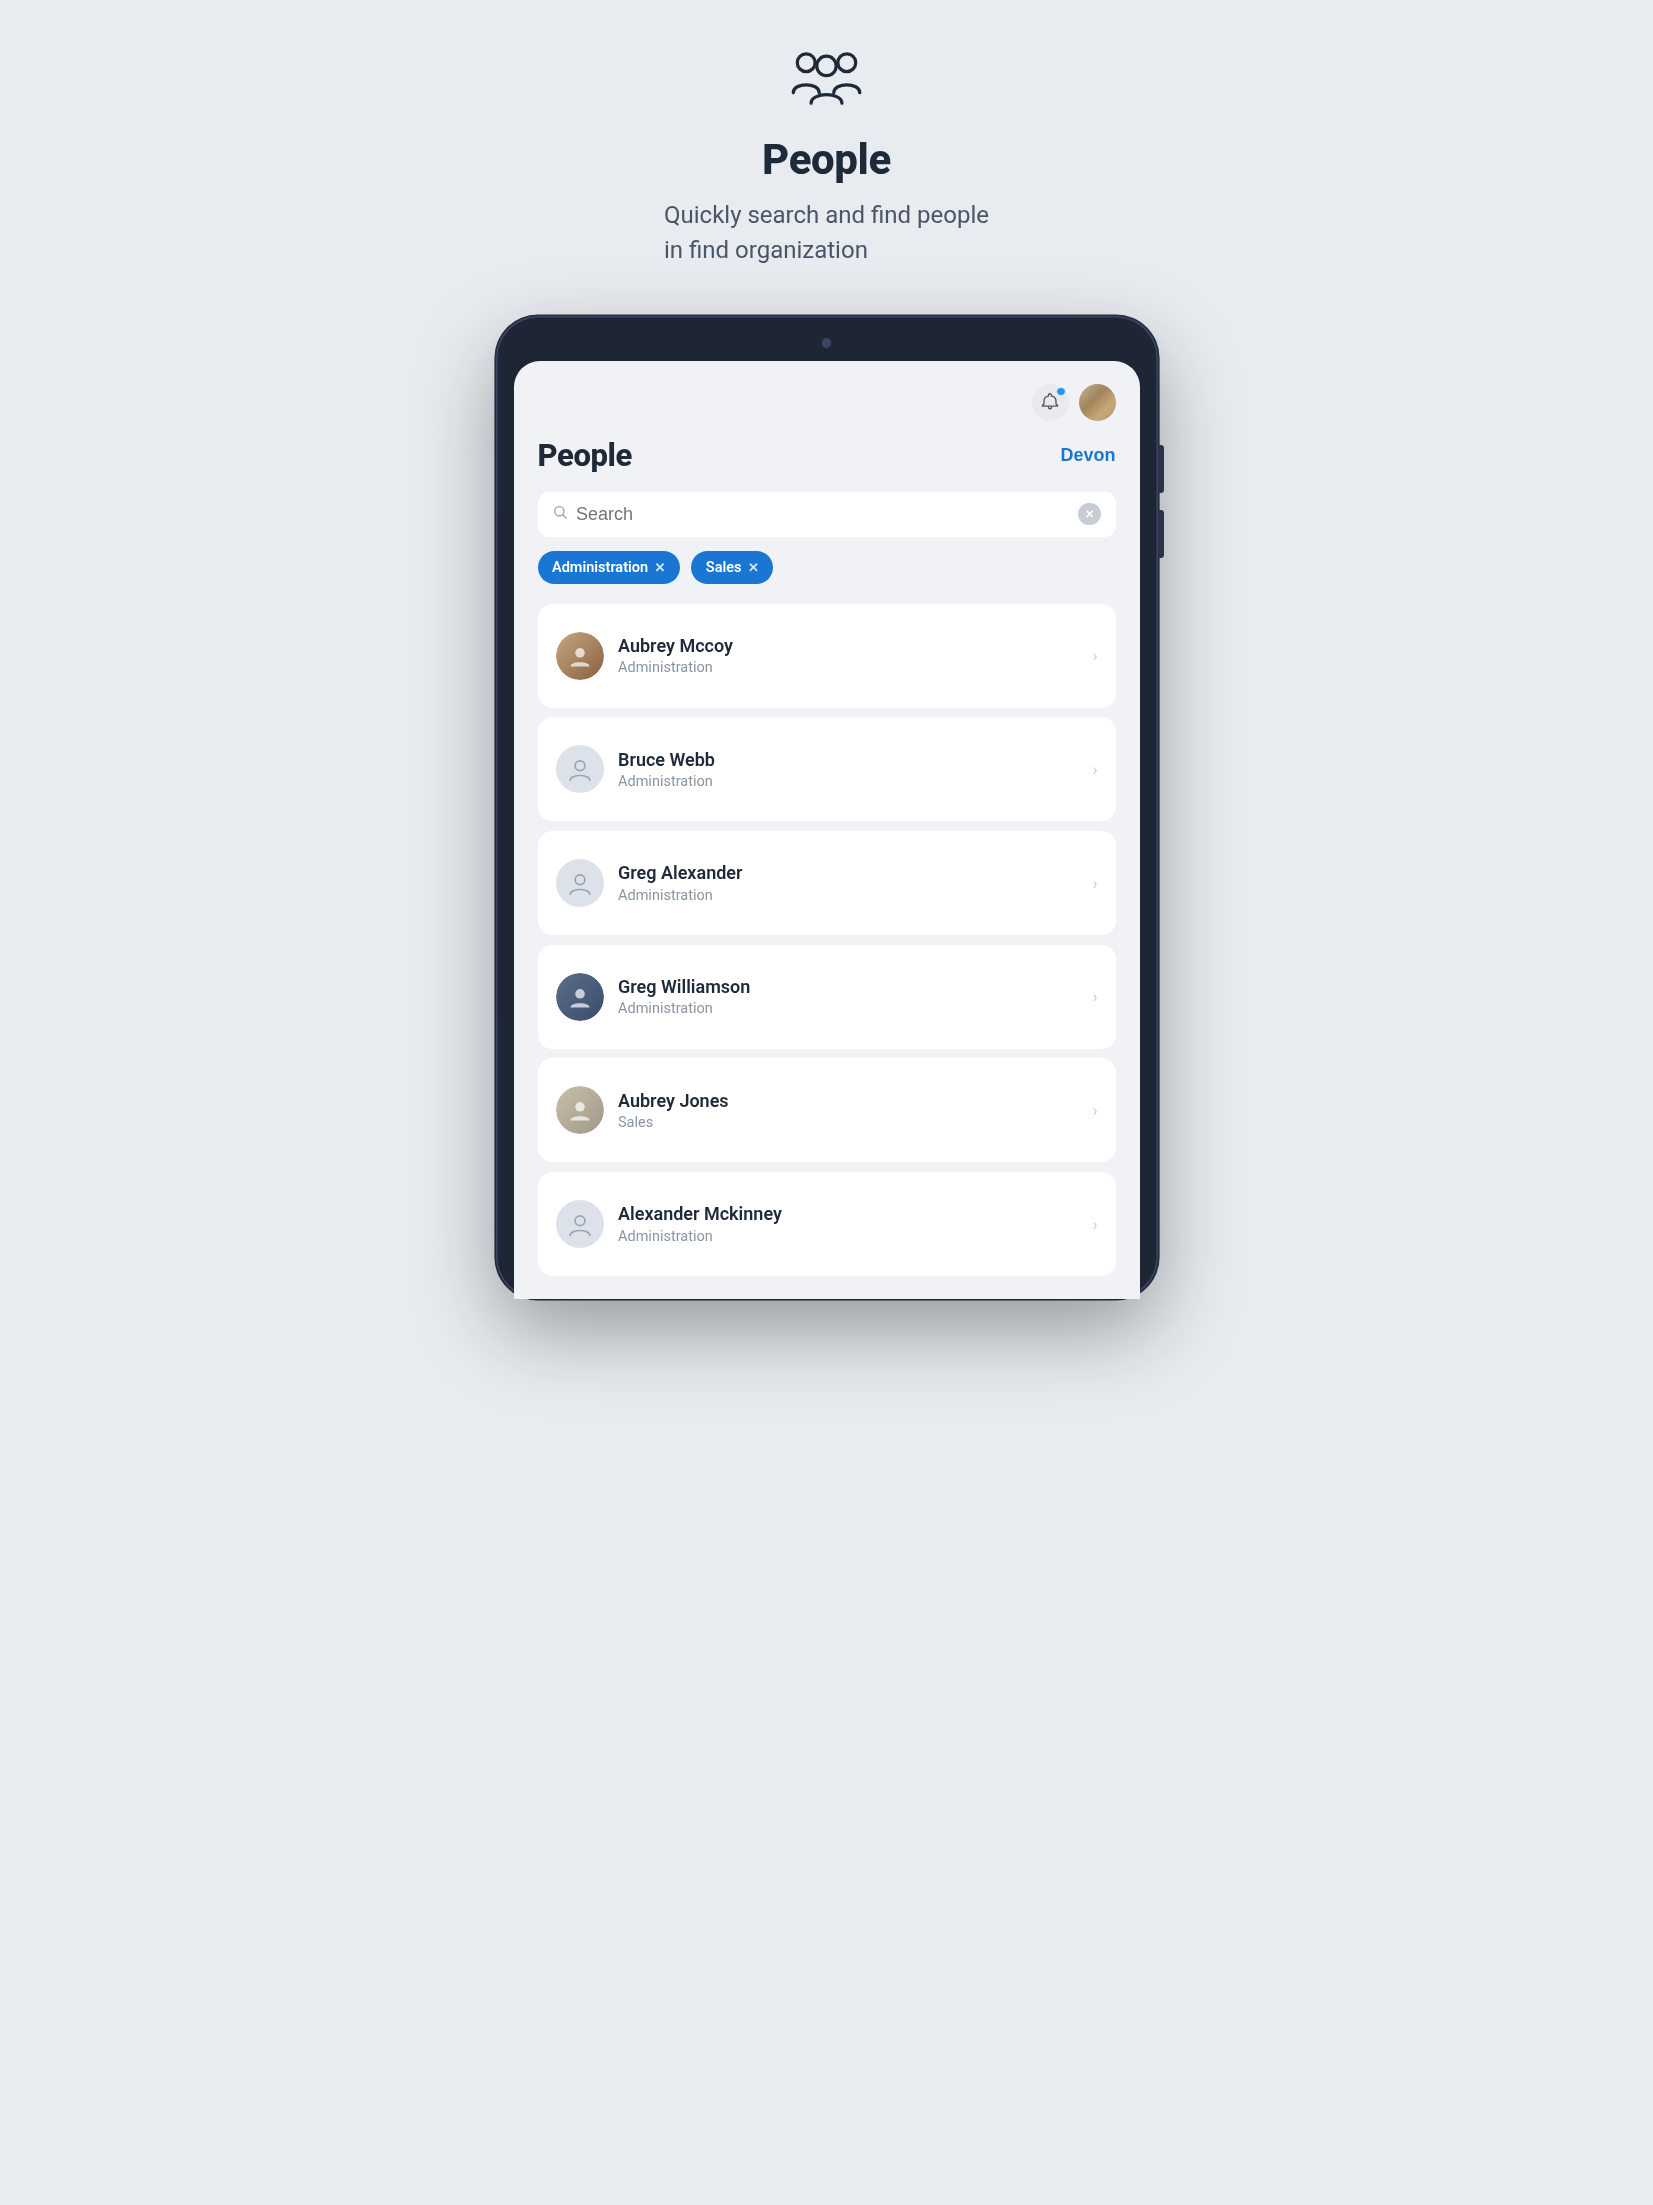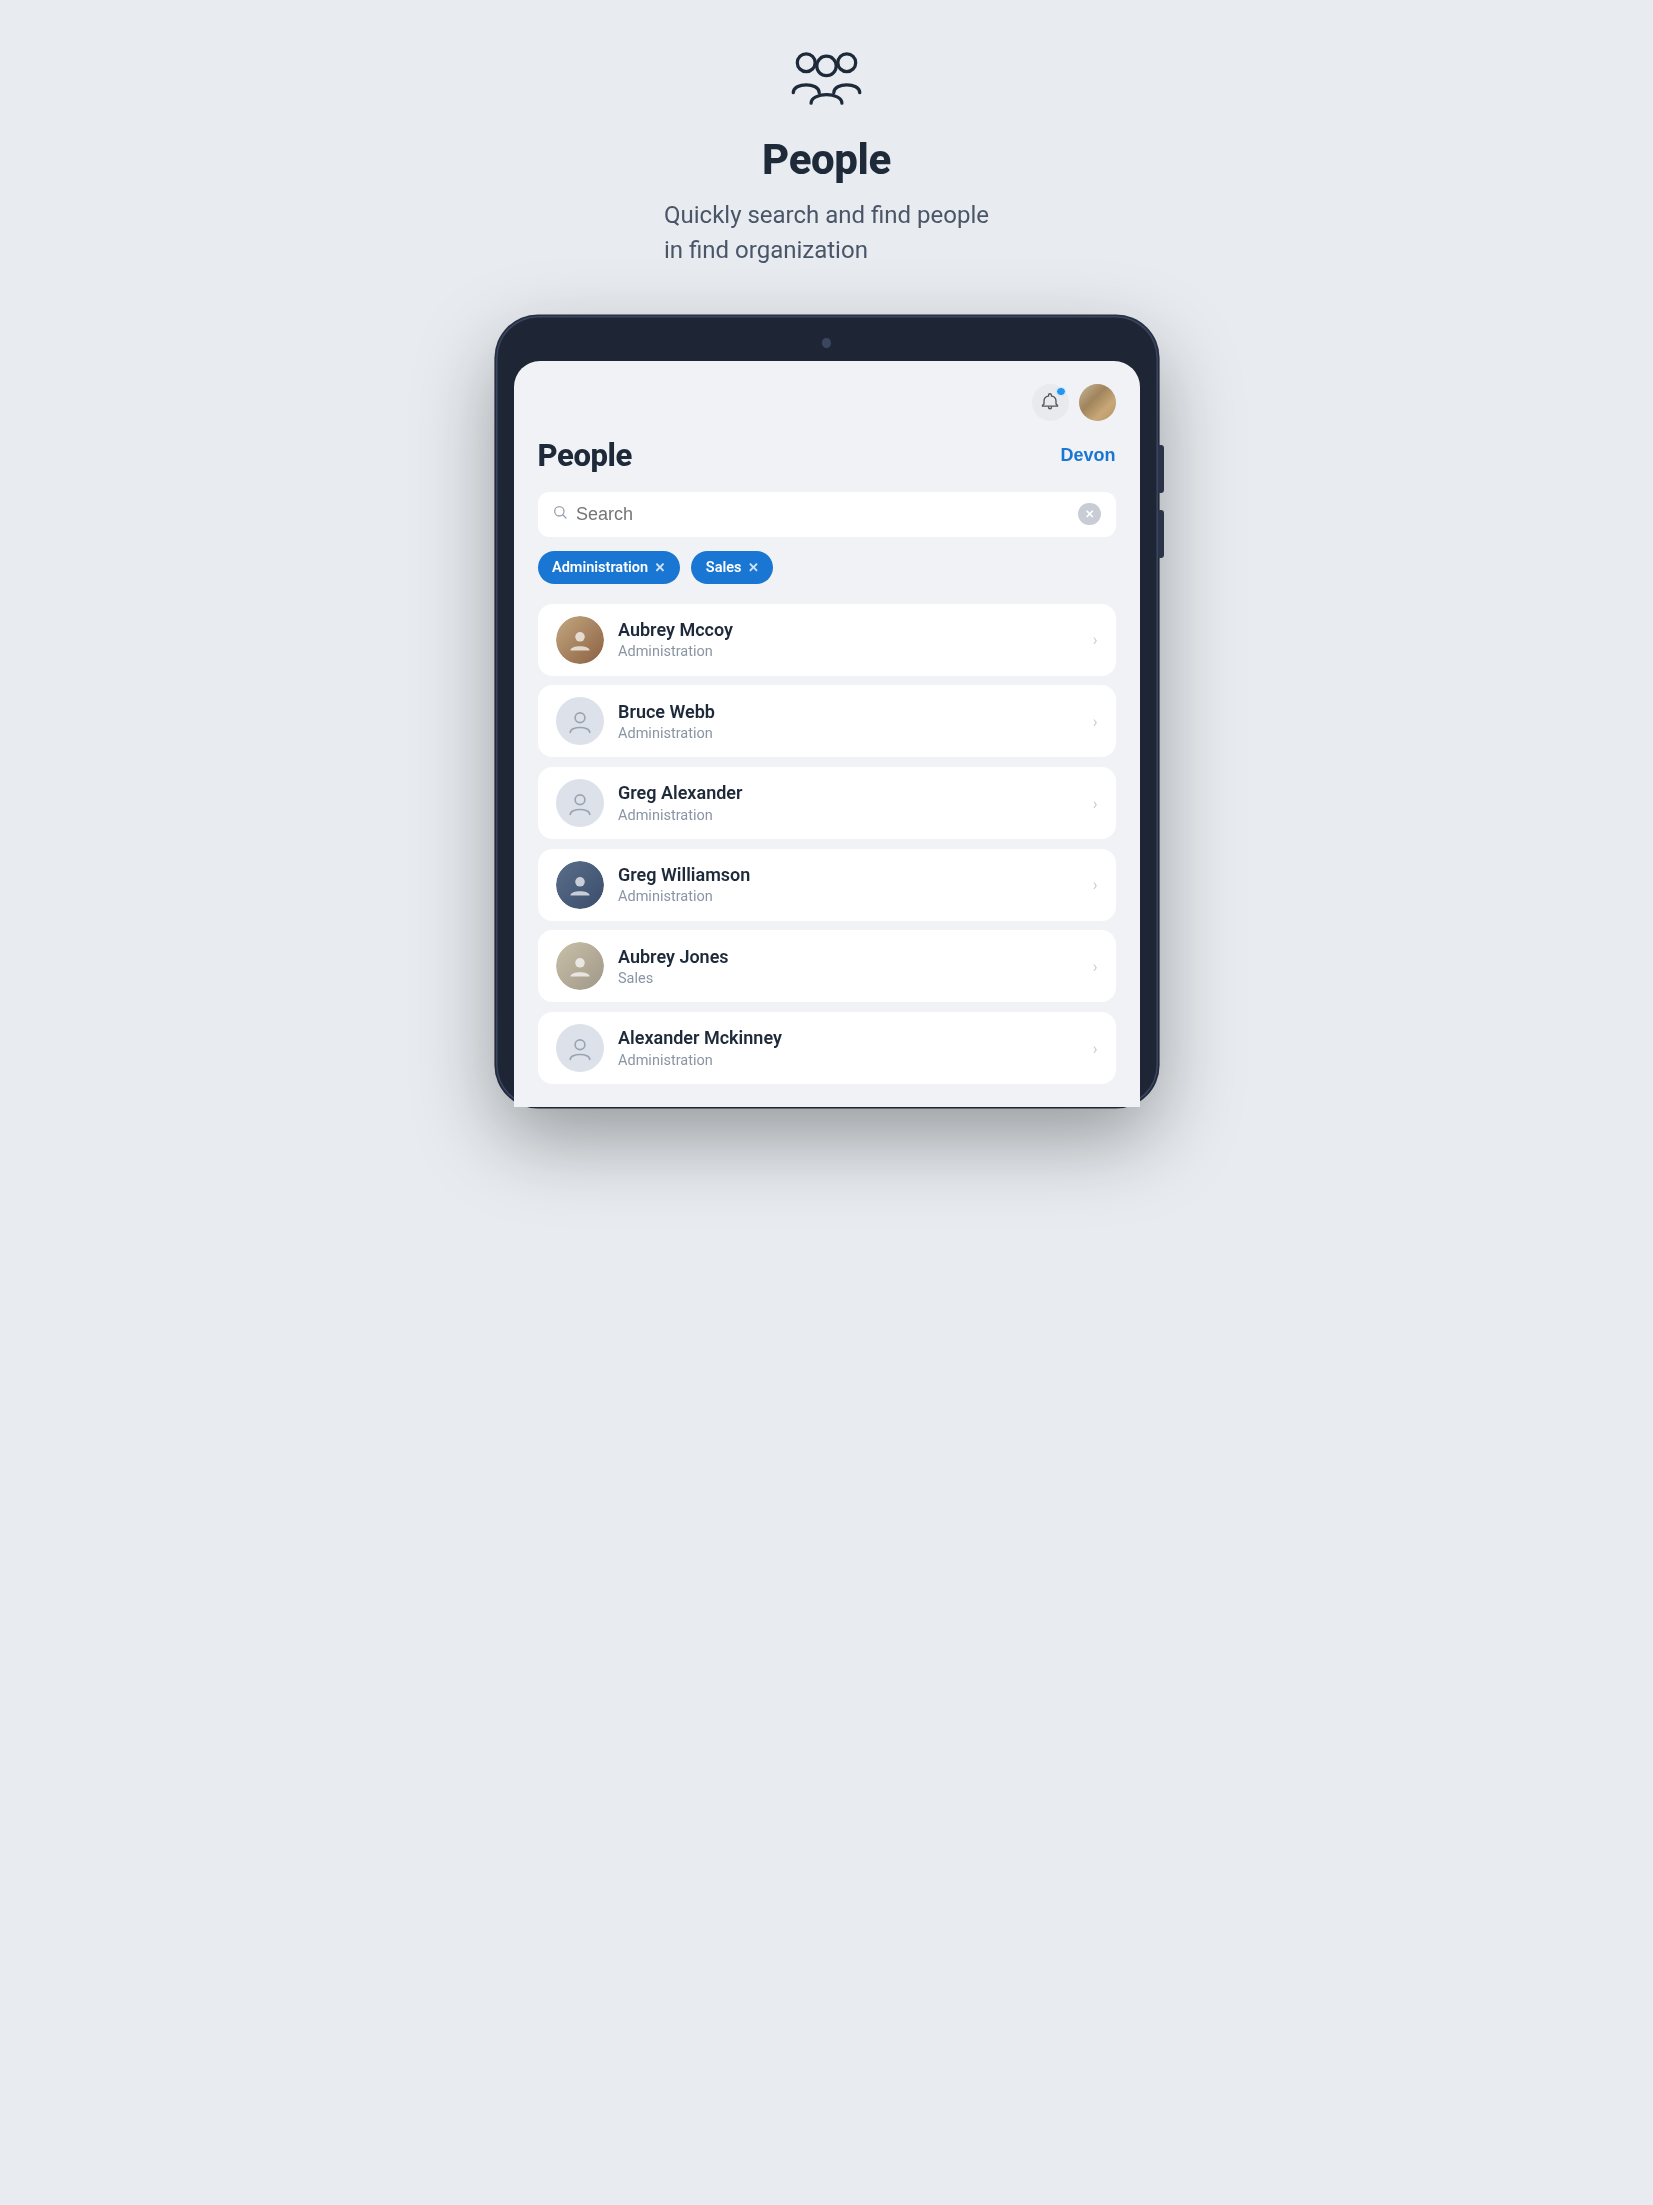--- a/index.html
+++ b/index.html
@@ -249,21 +249,21 @@
     
     .people-list {
       display: flex;
       flex-direction: column;
       gap: 9.7px;
     }
 
     .person-card {
       background: white;
       border-radius: 14.5px;
-      padding: 12px 18px;
+      padding: 28px 18px;
       display: flex;
       align-items: center;
       gap: 14.5px;
       cursor: pointer;
     }
 
     .person-avatar {
       width: 48px;
       height: 48px;
       border-radius: 50%;

